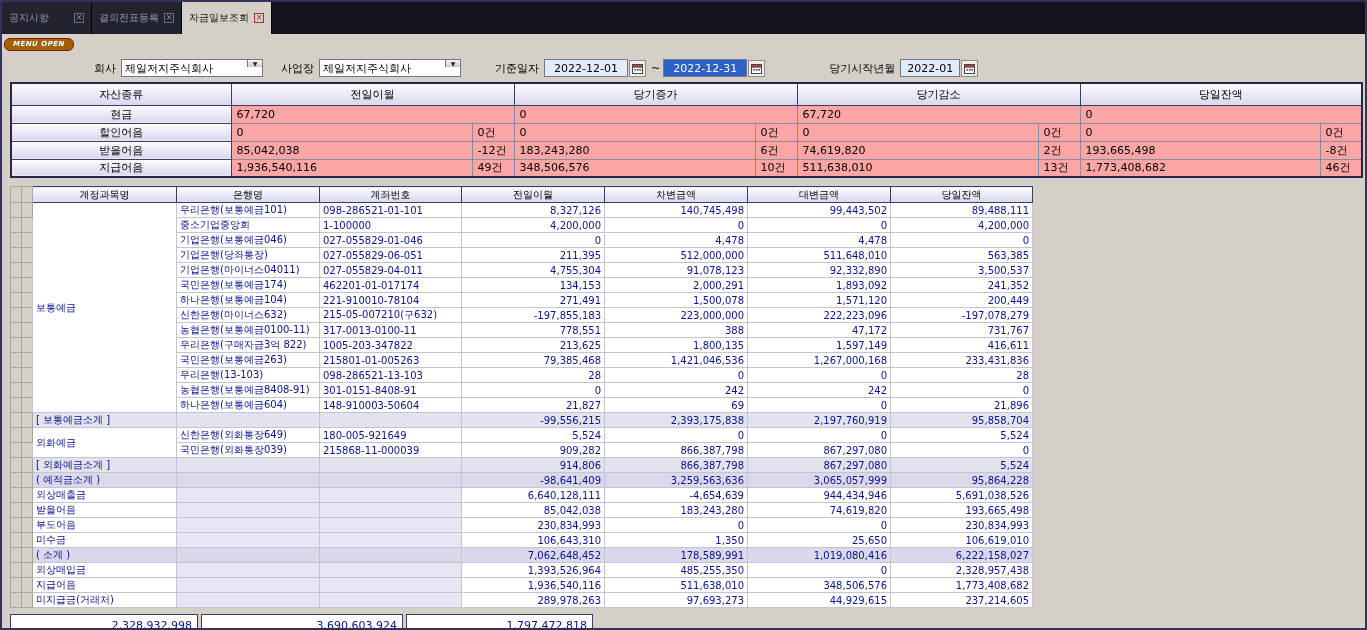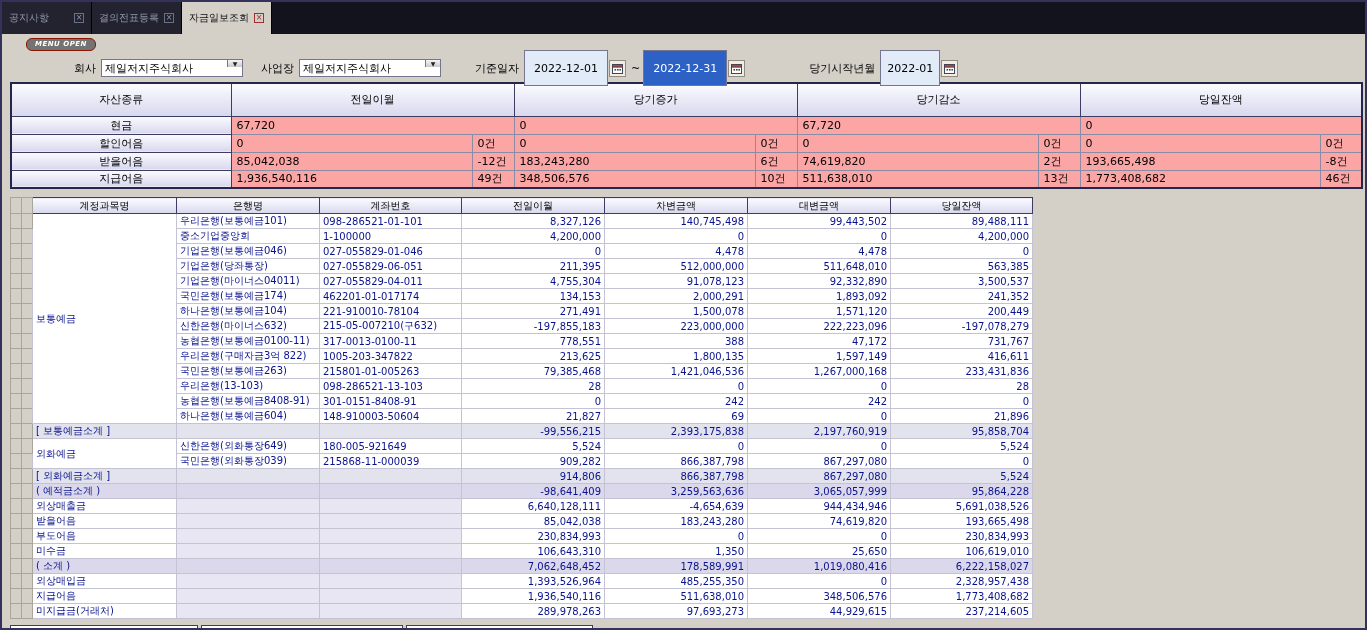--- a/index.html
+++ b/index.html
@@ -10,42 +10,42 @@
 
   
   .tabbar { height:32px; background:#13131d; display:flex; align-items:stretch; }
   .tab { display:flex; align-items:center; gap:5px; padding:0 7px; font-size:10px; color:#8f97ad; background:#23232f; border-right:1px solid #000; min-width:90px; }
   .tab.active { background:#d4d0c8; color:#101010; }
   .tab-close { width:10px; height:10px; line-height:8px; font-size:8px; text-align:center; border:1px solid #6a7088; color:#8f97ad; margin-left:auto; background:transparent; }
   .tab.active .tab-close { border-color:#a03030; color:#a03030; }
 
   
   .menustrip { height:22px; position:relative; }
-  .menu-open { position:absolute; left:24px; top:4px; background:#737373; color:#fff; font-size:7px; font-style:italic; font-weight:bold; letter-spacing:.5px; padding:1px 8px 2px; border-radius:6px; border:1px solid #8c1602; }
-
-  
-  .filterbar { height:24px; display:flex; align-items:center; font-size:11px; color:#000; padding:0 0; white-space:nowrap; }
+  .menu-open { position:absolute; left:2px; top:4px; background:#a16207; color:#fff; font-size:7px; font-style:italic; font-weight:bold; letter-spacing:.5px; padding:1px 8px 2px; border-radius:6px; border:1px solid #8c1602; }
+
+  
+  .filterbar { height:24px; display:flex; align-items:center; font-size:11px; color:#000; padding:0 20px; white-space:nowrap; }
   .flabel { margin-right:5px; }
   .ml-a { margin-left:72px; } .ml-b { margin-left:18px; } .ml-c { margin-left:34px; } .ml-d { margin-left:62px; }
   .select { height:18px; width:142px; background:#fff; border:1px solid #75758f; display:flex; align-items:flex-start; }
   .sel-text { flex:1; padding:1px 3px 0; overflow:hidden; }
   .arrow-btn { width:15px; background:linear-gradient(#f6f6f6,#c9c9c9); border-left:1px solid #75758f; font-size:6px; color:#222; display:flex; align-items:center; justify-content:center; }
-  .datefield { height:36px; border:1px solid #75758f; display:flex; align-items:center; justify-content:center; padding:0 4px; }
+  .datefield { height:18px; border:1px solid #75758f; display:flex; align-items:center; justify-content:center; padding:0 4px; }
   .d-from, .d-period { background:#e2ebf8; color:#000; width:84px; }
   .d-to { background:#2e61c6; color:#fff; width:84px; }
   .d-period { width:60px; }
   .cal-btn { width:17px; height:17px; margin:0 2px 0 1px; background:#efede5; border:1px solid #8f8c82; display:flex; align-items:center; justify-content:center; }
   .tilde { margin:0 3px; }
 
   
   .hcell { background:linear-gradient(#fbfbff 0%, #d8d8ee 100%); border:1px solid #3c3c64; color:#000; text-align:center; font-weight:normal; }
 
   
   table.summary { width:1351px; margin:2px 0 0 8px; border-collapse:collapse; table-layout:fixed; border:2px solid #26264a; font-size:11px; background:#fff; }
-  table.summary th { height:33px; }
+  table.summary th { height:22px; }
   table.summary td { height:18px; padding:0 5px; white-space:nowrap; overflow:hidden; }
   table.summary td.amt, table.summary td.cnt { border:1px solid #8b8ba4; text-align:left; color:#000; background:#fca5a5; }
 
   
   table.detail { width:1022px; margin:8px 0 0 8px; border-collapse:collapse; table-layout:fixed; font-size:10px; border:1px solid #3c3c64; background:#fff; }
   table.detail th { height:16px; white-space:nowrap; overflow:hidden; }
   table.detail td { height:15px; padding:0 3px; border:1px solid #c3c3d3; color:#08128c; white-space:nowrap; overflow:hidden; background:#fff; }
   table.detail td.num { text-align:right; }
   table.detail td.name, table.detail td.bank, table.detail td.acct { text-align:left; }
   tr.sub1 td { background:#e3e3ee; }

